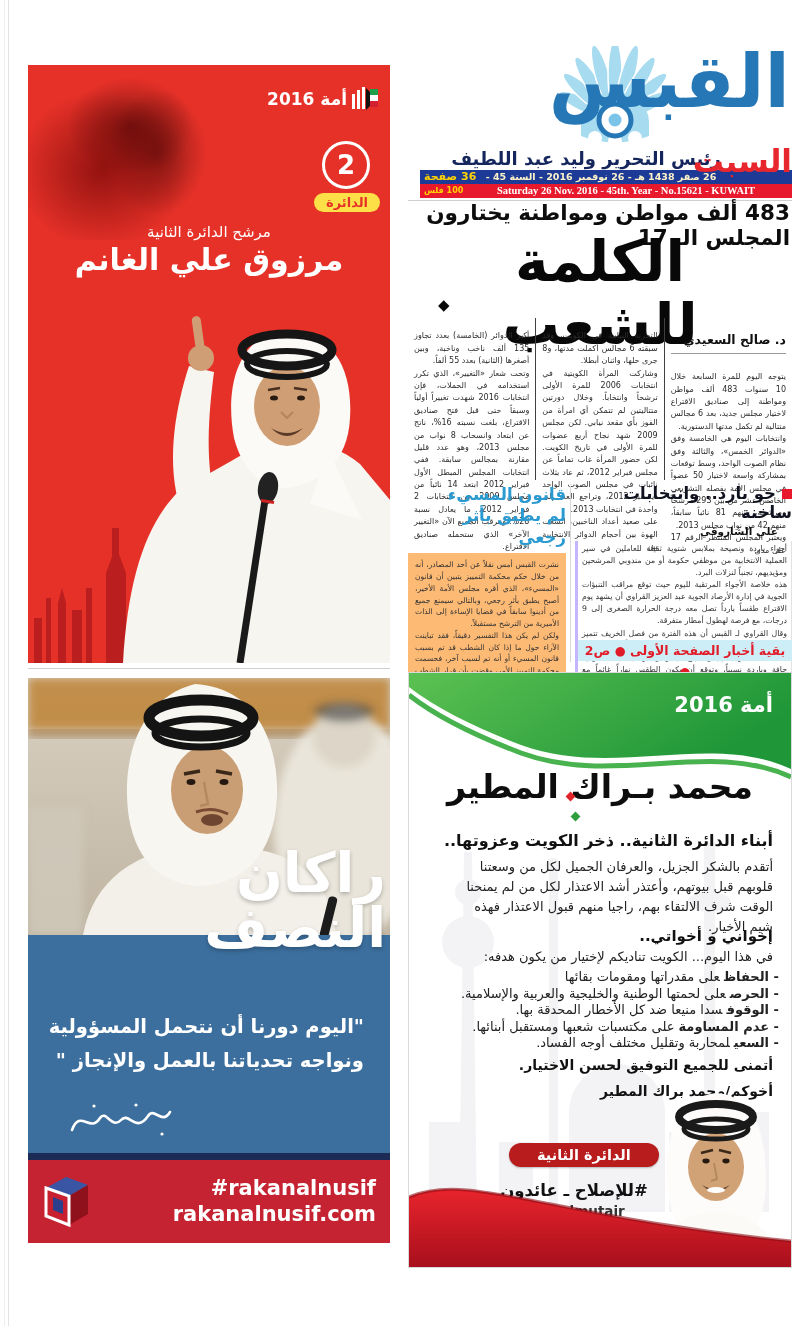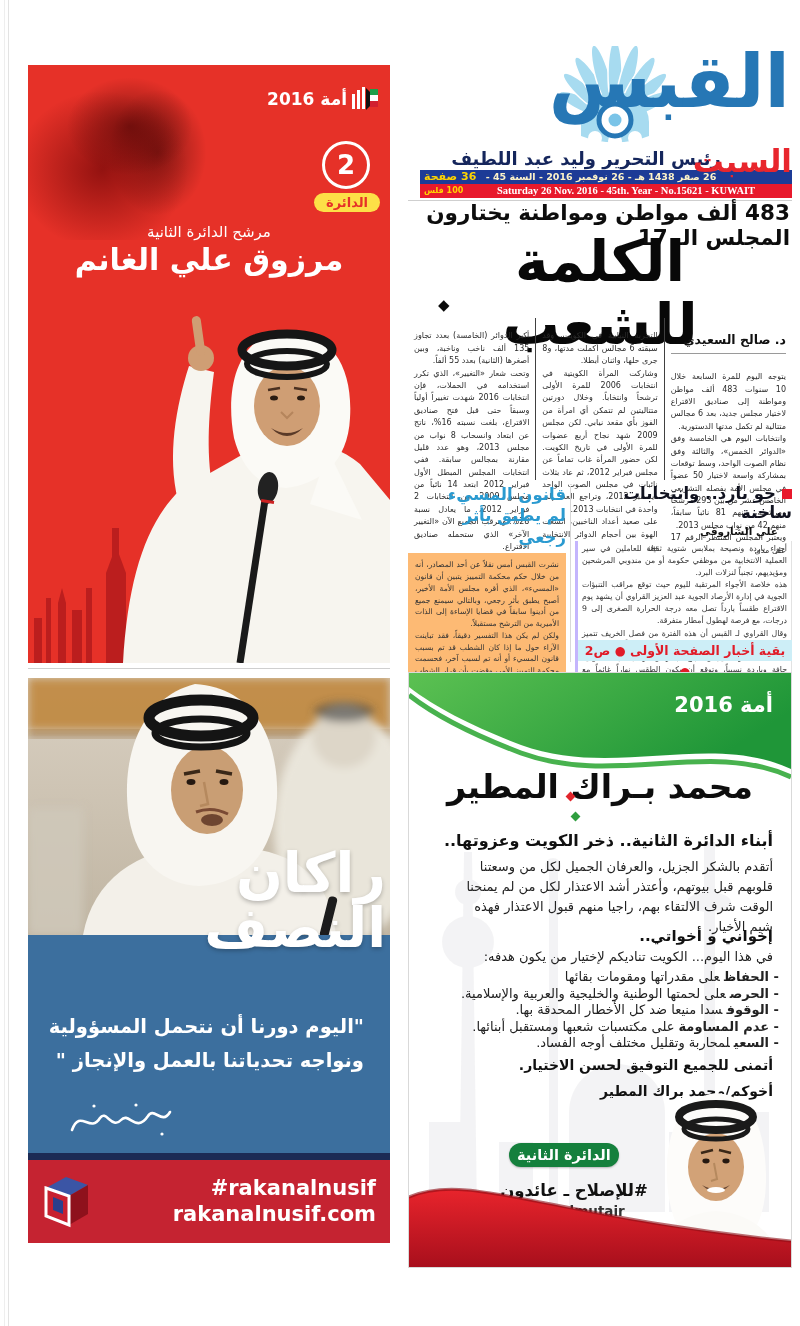--- a/index.html
+++ b/index.html
@@ -106,22 +106,22 @@
   .mt-h1{position:absolute;right:18px;top:158px;font-size:16px;font-weight:bold;color:#111;z-index:2;}
   .mt-para{position:absolute;right:18px;left:44px;top:184px;font-size:13px;line-height:1.55;
            text-align:right;color:#222;z-index:2;}
   .mt-h2{position:absolute;right:18px;top:254px;font-size:15px;font-weight:bold;color:#111;z-index:2;}
   .mt-intro{position:absolute;right:18px;top:276px;font-size:13px;color:#222;z-index:2;}
   .mt-bullets{position:absolute;right:12px;left:30px;top:296px;z-index:2;}
   .mt-bullets .bullet{font-size:13px;color:#222;line-height:1.27;text-align:right;}
   .mt-bullets .bullet b{margin-left:4px;}
   .mt-close{position:absolute;right:18px;top:384px;font-size:14px;font-weight:bold;color:#111;z-index:2;}
   .mt-sig{position:absolute;right:18px;top:410px;font-size:14px;font-weight:bold;color:#111;z-index:2;}
-  .mt-pill{position:absolute;left:100px;top:470px;background:#15803d;color:#fff;font-weight:bold;
-           font-size:14.5px;padding:4px 8px;border-radius:16px;z-index:4;box-shadow:0 1px 2px rgba(0,0,0,.25);}
+  .mt-pill{position:absolute;left:100px;top:470px;background:#b91c1c;color:#fff;font-weight:bold;
+           font-size:14.5px;padding:4px 28px;border-radius:16px;z-index:4;box-shadow:0 1px 2px rgba(0,0,0,.25);}
   .mt-hash{position:absolute;left:60px;top:508px;width:210px;text-align:center;font-size:16.5px;
            font-weight:bold;color:#111;z-index:4;}
   .mt-handle{position:absolute;left:60px;top:530px;width:210px;text-align:center;direction:ltr;
              font-size:13.5px;font-weight:bold;color:#333;z-index:4;}
   .mt-photo{position:absolute;right:4px;bottom:2px;z-index:3;}
   .mt-swoosh{position:absolute;left:0;bottom:0;z-index:5;}
 </style>
 </head>
 <body>
 

